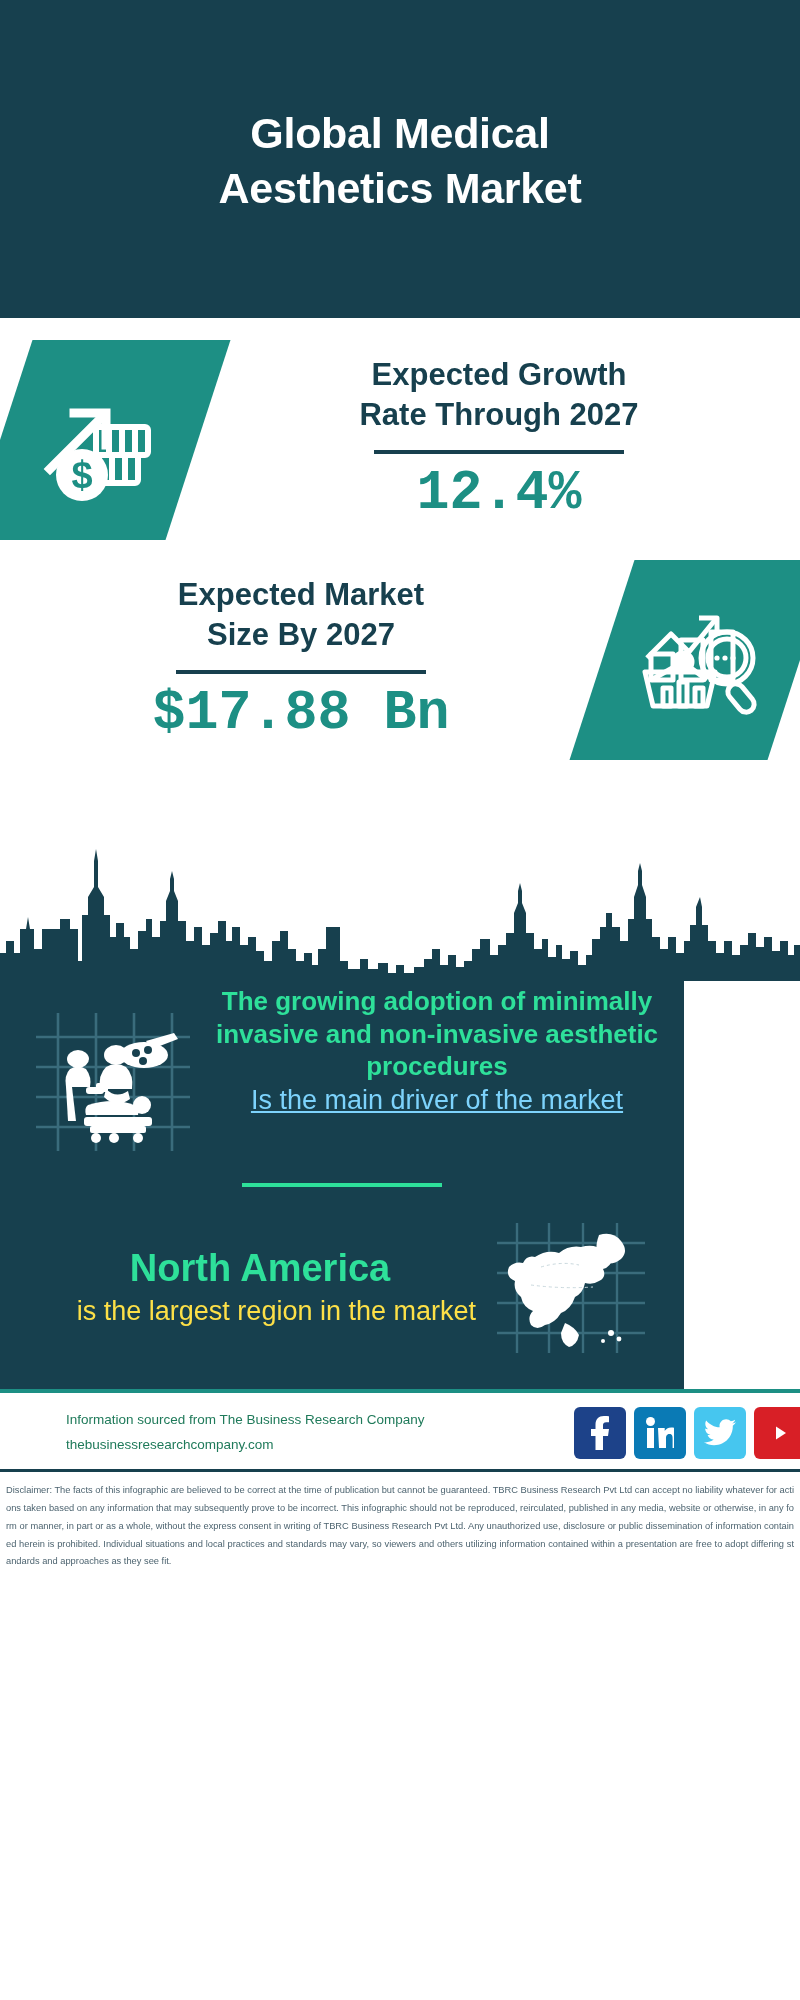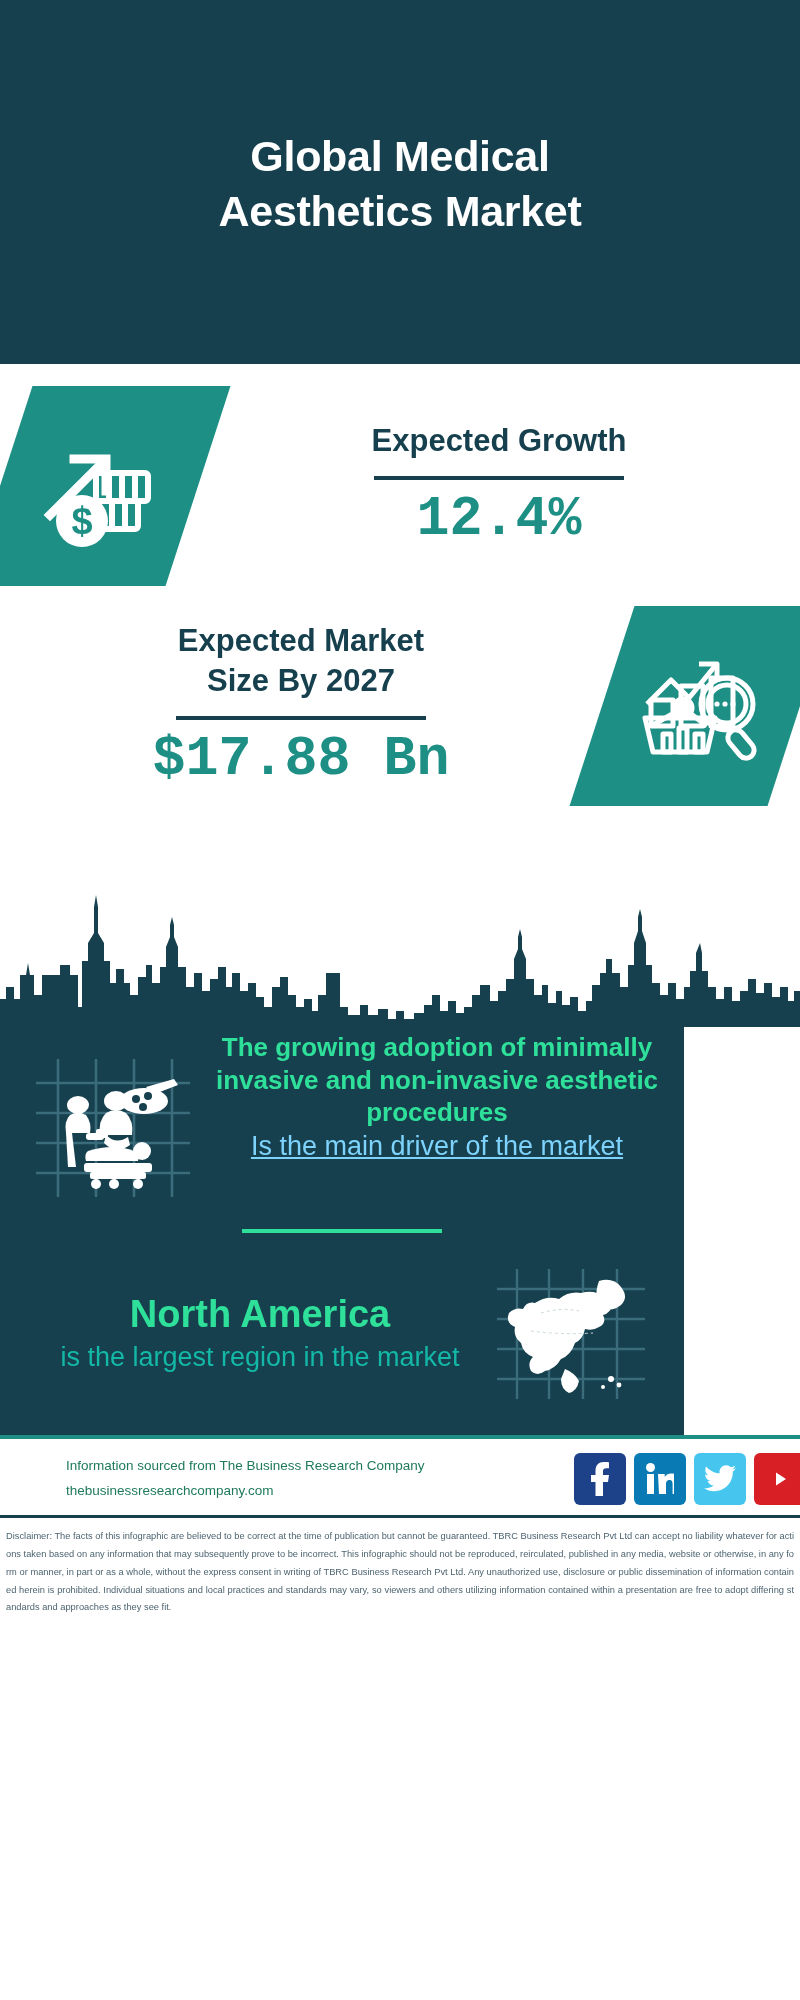--- a/index.html
+++ b/index.html
@@ -8,21 +8,21 @@
     font-family: "Liberation Sans", sans-serif;
     background:#ffffff;
     width:800px; height:2000px;
     overflow:hidden;
     position:relative;
   }
   .page { width:800px; height:2000px; position:relative; background:#ffffff; }
 
   
   .header {
-    width:800px; height:364px;
+    width:800px; height:318px;
     background:#17404e;
     display:flex; align-items:center; justify-content:center;
     padding-top:4px;
   }
   .header-title {
     color:#ffffff;
     font-size:43px;
     font-weight:bold;
     line-height:1.28;
     text-align:center;
@@ -89,21 +89,21 @@
     color:#7dd3fc;
     font-size:27px;
     line-height:1.3;
     text-decoration:underline;
   }
   .green-rule { width:200px; height:4px; background:#2ee09a; margin:28px auto 30px auto; }
 
   .region-row { display:flex; align-items:center; padding:0 18px 22px 18px; }
   .region-text { flex:1 1 auto; text-align:center; padding-left:26px; }
   .region-name { color:#2ee09a; font-weight:bold; font-size:38px; line-height:1.3; }
-  .region-sub { color:#14b8a6; font-size:27px; line-height:1.32; }
+  .region-sub { color:#fde047; font-size:27px; line-height:1.32;text-align:right; }
   .region-icon { flex:0 0 auto; width:190px; display:flex; justify-content:center; }
 
   
   .footer-sep { width:800px; height:4px; background:#1d8f84; }
   .footer {
     width:800px; background:#ffffff;
     display:flex; align-items:center; justify-content:space-between;
     padding:14px 26px 10px 34px;
     margin-left:32px;
   }
@@ -154,20 +154,21 @@
               <line x1="78" y1="80" x2="78" y2="108"></line>
               <line x1="91" y1="80" x2="91" y2="108"></line>
             </g>
             <circle cx="48" cy="100" r="26" fill="#ffffff"></circle>
             <text x="48" y="113" font-family="Liberation Sans, sans-serif" font-size="38" font-weight="bold" fill="#1d8f84" text-anchor="middle">$</text>
           </svg>
         </div>
       </div>
       <div class="stat-text">
         <div class="stat-label">Expected Growth</div>
+        <div class="stat-label">Rate Through 2027</div>
         <div class="rule"></div>
         <div class="stat-value">12.4%</div>
       </div>
     </div>
 
     <div class="stat-row two">
       <div class="stat-text">
         <div class="stat-label">Expected Market</div>
         <div class="stat-label">Size By 2027</div>
         <div class="rule"></div>

